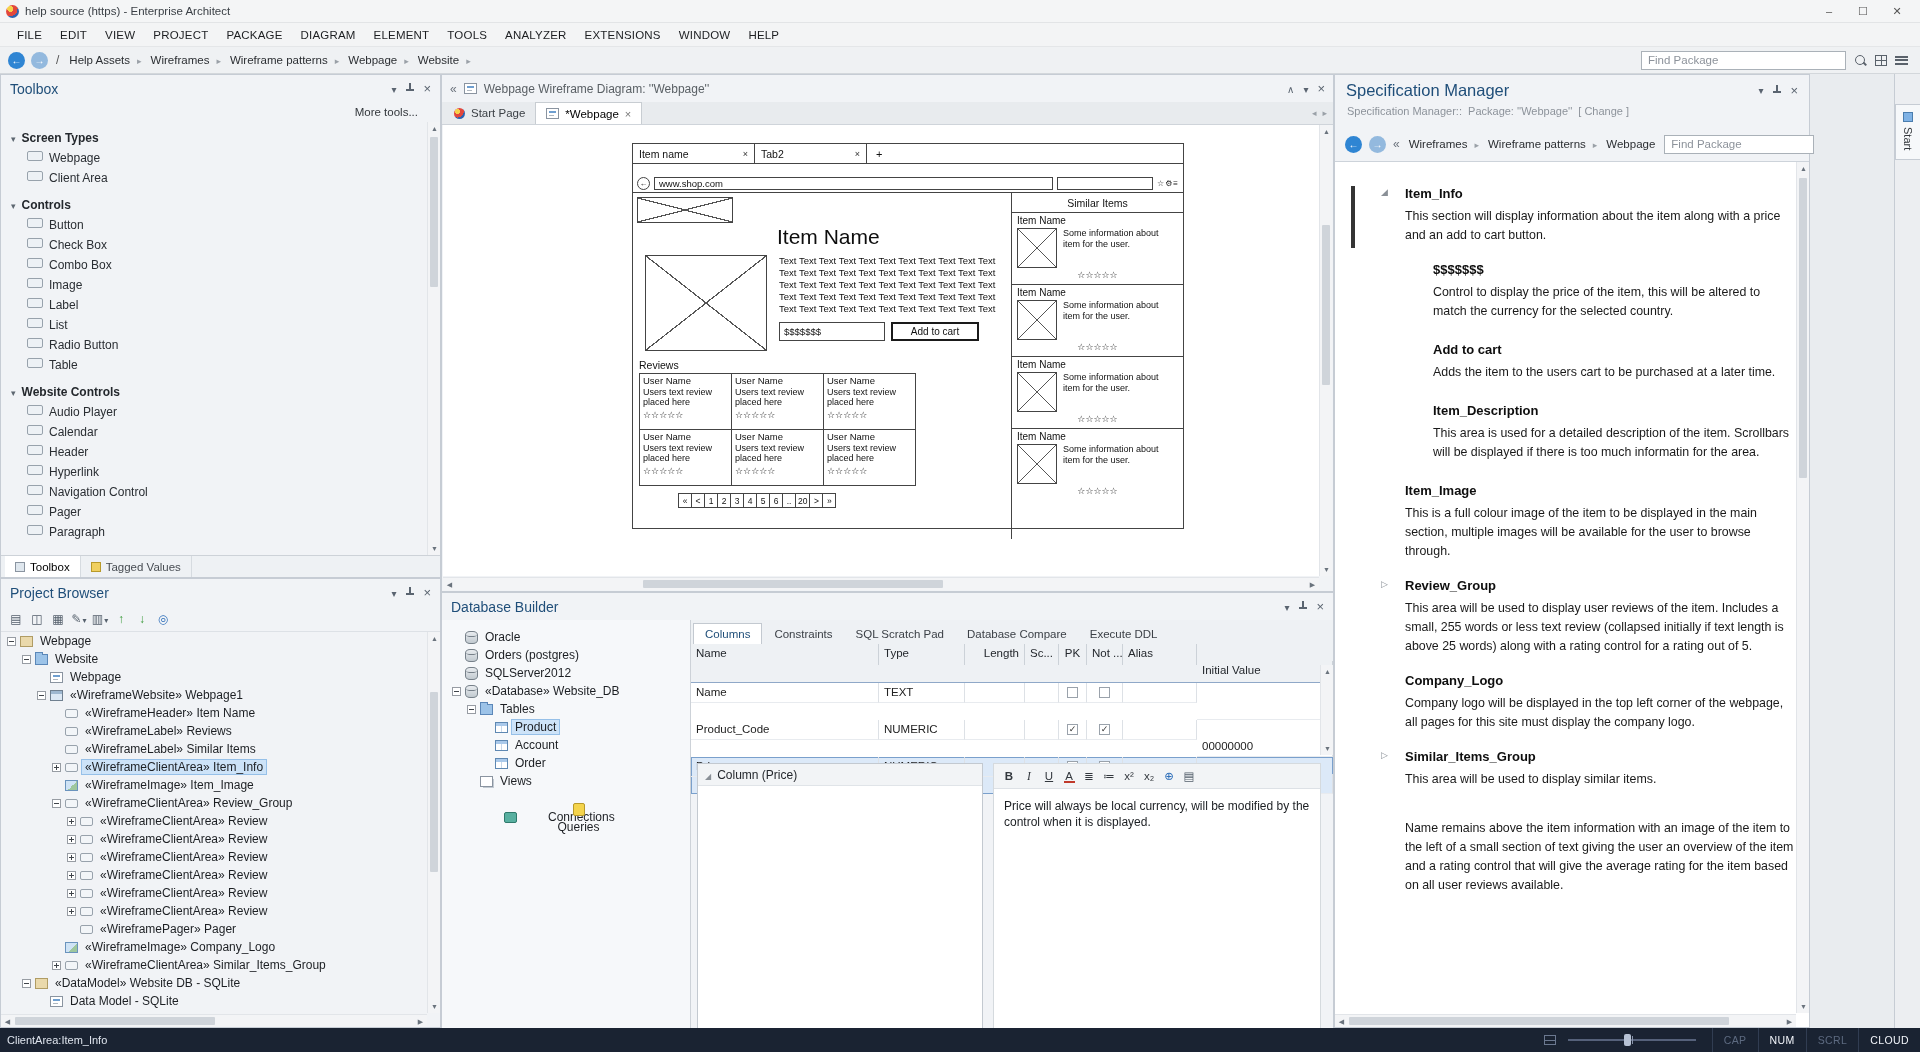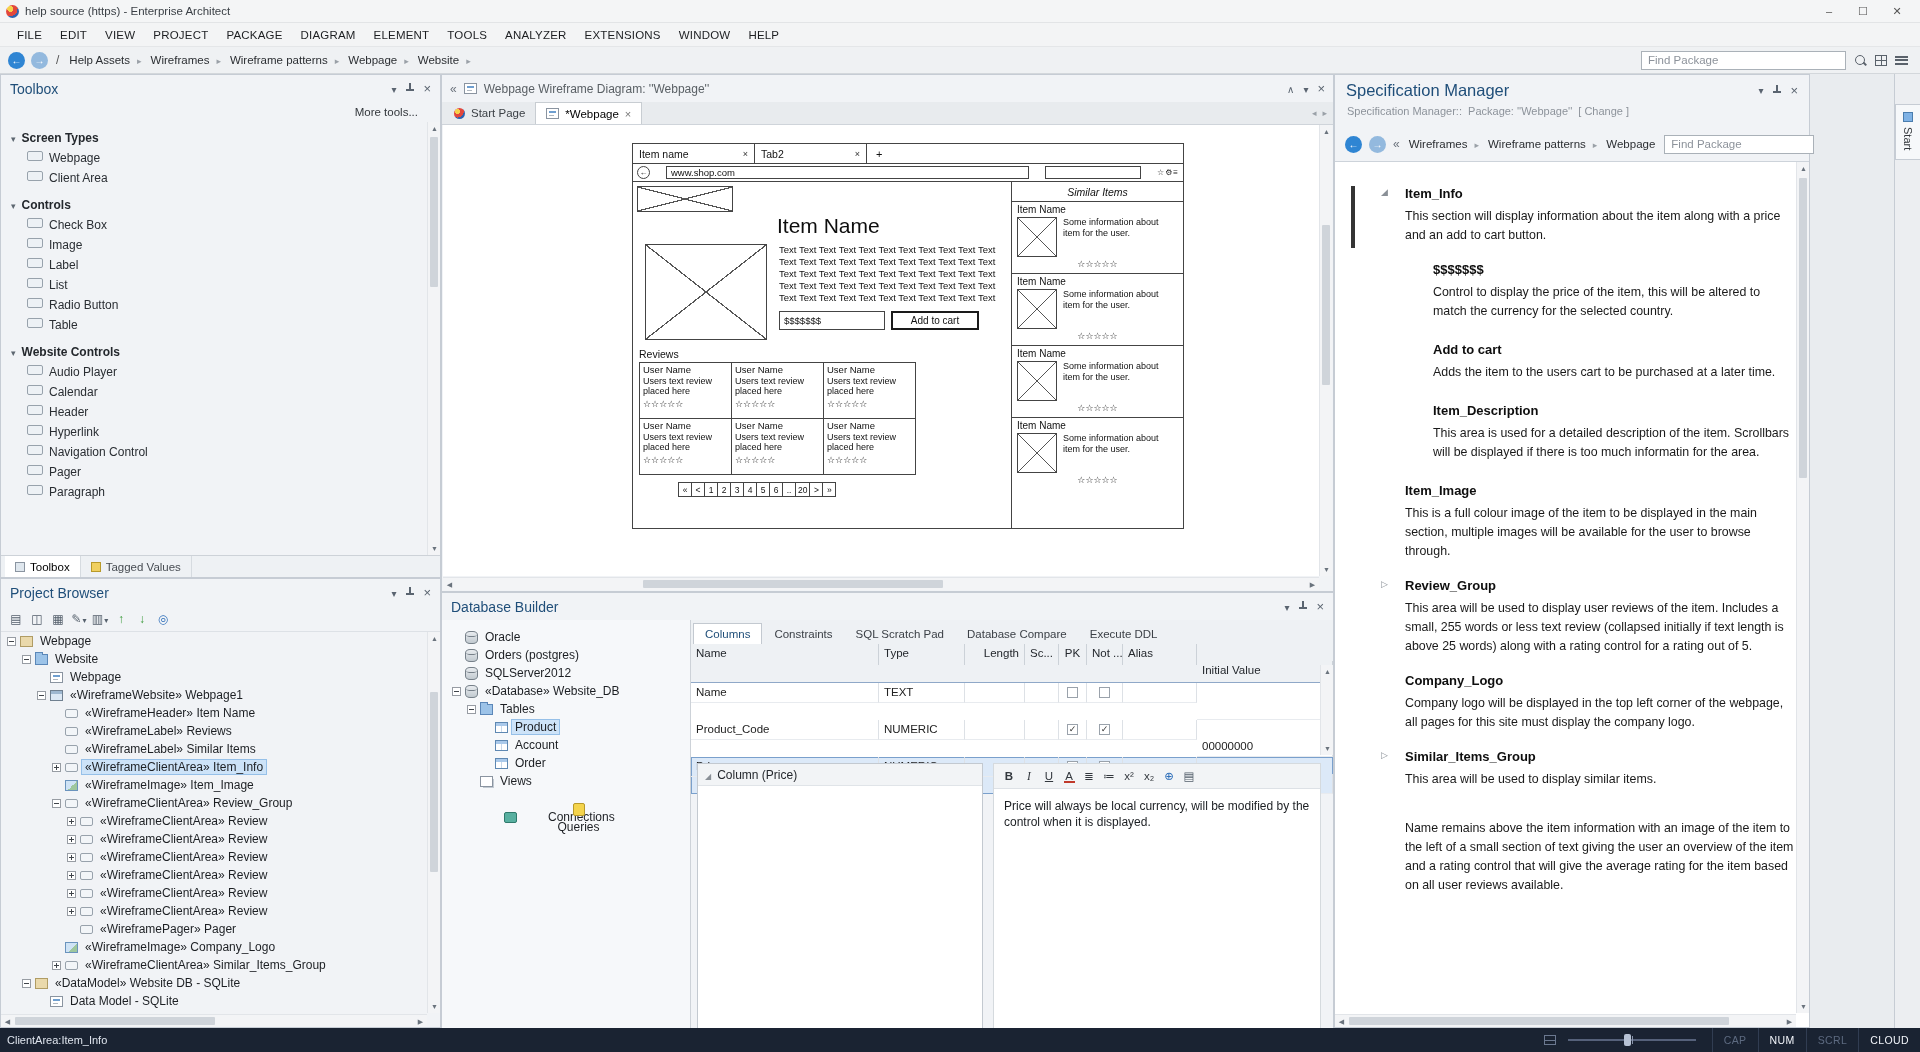--- a/index.html
+++ b/index.html
@@ -131,21 +131,21 @@
   .xbox { background-color:#fff;
     background-image:
       linear-gradient(to top right, transparent calc(50% - .6px), #555 calc(50% - .6px) calc(50% + .6px), transparent calc(50% + .6px)),
       linear-gradient(to bottom right, transparent calc(50% - .6px), #555 calc(50% - .6px) calc(50% + .6px), transparent calc(50% + .6px));
     border:1px solid #444; }
   .wf-tabbar { display:flex; height:20px; border-bottom:1px solid #444; }
   .wf-tab { display:flex; align-items:center; justify-content:space-between; padding:0 6px; border-right:1px solid #444; font-size:10.5px; }
   .wf-tab.t1 { width:122px; } .wf-tab.t2 { width:112px; }
   .wf-x { font-size:9px; color:#333; margin-left:10px; }
   .wf-plus { display:flex; align-items:center; padding:0 9px; font-size:11px; }
-  .wf-urlbar { display:flex; align-items:center; gap:16px; height:18px; border-bottom:1px solid #444; padding:0 4px; }
+  .wf-urlbar { display:flex; align-items:center; gap:4px; height:18px; border-bottom:1px solid #444; padding:0 4px;margin-top:11px; }
   .wf-back { width:13px; height:13px; border:1px solid #444; border-radius:50%; display:flex; align-items:center; justify-content:center; font-size:8px; }
   .wf-back::before { content:"←"; }
   .wf-url { flex:1; border:1px solid #444; height:13px; font-size:9.5px; padding:0 4px; display:flex; align-items:center; }
   .wf-search { width:96px; border:1px solid #444; height:13px; }
   .wf-chrome-icons { font-size:8px; letter-spacing:1px; color:#222; }
   .wf-body { position:relative; display:flex; height:346px; }
   .wf-main { flex:1; padding:2px 6px 0 4px; }
   .wf-logo { width:96px; height:26px; margin:2px 0 0 0; }
   .wf-heading { font-size:21px; color:#0d0d0d; margin:2px 0 6px 140px; }
   .wf-mainrow { display:flex; gap:12px; margin-left:8px; }
@@ -156,21 +156,21 @@
   .wf-price { width:106px; height:19px; border:1px solid #444; font-size:9.5px; padding:3px 4px; }
   .wf-cart { width:88px; height:19px; border:2px solid #1a1a1a; display:flex; align-items:center; justify-content:center; font-size:10px; }
   .wf-reviews-label { margin:8px 0 2px 2px; font-size:10.5px; }
   .wf-reviewgrid { display:grid; grid-template-columns:repeat(3,92px); border-top:1px solid #444; border-left:1px solid #444; width:277px; margin-left:2px; }
   .wf-cell { border-right:1px solid #444; border-bottom:1px solid #444; height:56px; padding:2px 3px; font-size:9px; line-height:10.5px; }
   .wf-user { font-size:9.5px; }
   .wf-stars { margin-top:2px; font-size:9px; }
   .wf-pager { display:flex; margin:7px 0 0 42px; }
   .wf-page { min-width:14px; height:15px; border:1px solid #444; margin-left:-1px; display:flex; align-items:center; justify-content:center; font-size:8.5px; padding:0 2px; }
   .wf-side { width:172px; border-left:1px solid #444; }
-  .wf-side-label { text-align:center; padding:4px 0 3px; font-size:10.5px;font-style:italic; }
+  .wf-side-label { text-align:center; padding:4px 0 3px; font-size:10.5px; }
   .wf-sideitem { border-top:1px solid #444; padding:2px 5px 4px; }
   .wf-sidetitle { font-size:10px; margin-bottom:2px; }
   .wf-siderow { display:flex; gap:6px; }
   .wf-sideimg { width:40px; height:40px; flex:0 0 auto; }
   .wf-sidetext { font-size:9px; line-height:11px; }
   .wf-sidestars { text-align:center; font-size:9px; margin-top:2px; }
 
   
   .db-body { position:absolute; left:0; top:27px; right:0; bottom:0; }
   .db-tree { position:absolute; left:0; top:0; bottom:0; width:249px; border-right:1px solid #cdd2d8; background:#f6f8fa; padding:8px 0 0 6px; }
@@ -320,27 +320,37 @@
           <span class="tb-icon"></span>
           <span class="tbx-label">Client Area</span>
         </div>
 
         <div class="tbx-row section">
           <span class="tbx-sec-arrow"></span>
 
           <span class="tbx-label">Controls</span>
         </div>
 
+        <div class="tbx-row item">
+
+          <span class="tb-icon"></span>
+          <span class="tbx-label">Button</span>
+        </div>
 
         <div class="tbx-row item">
 
           <span class="tb-icon"></span>
           <span class="tbx-label">Check Box</span>
         </div>
 
+        <div class="tbx-row item">
+
+          <span class="tb-icon"></span>
+          <span class="tbx-label">Combo Box</span>
+        </div>
 
         <div class="tbx-row item">
 
           <span class="tb-icon"></span>
           <span class="tbx-label">Image</span>
         </div>
 
         <div class="tbx-row item">
 
           <span class="tb-icon"></span>

